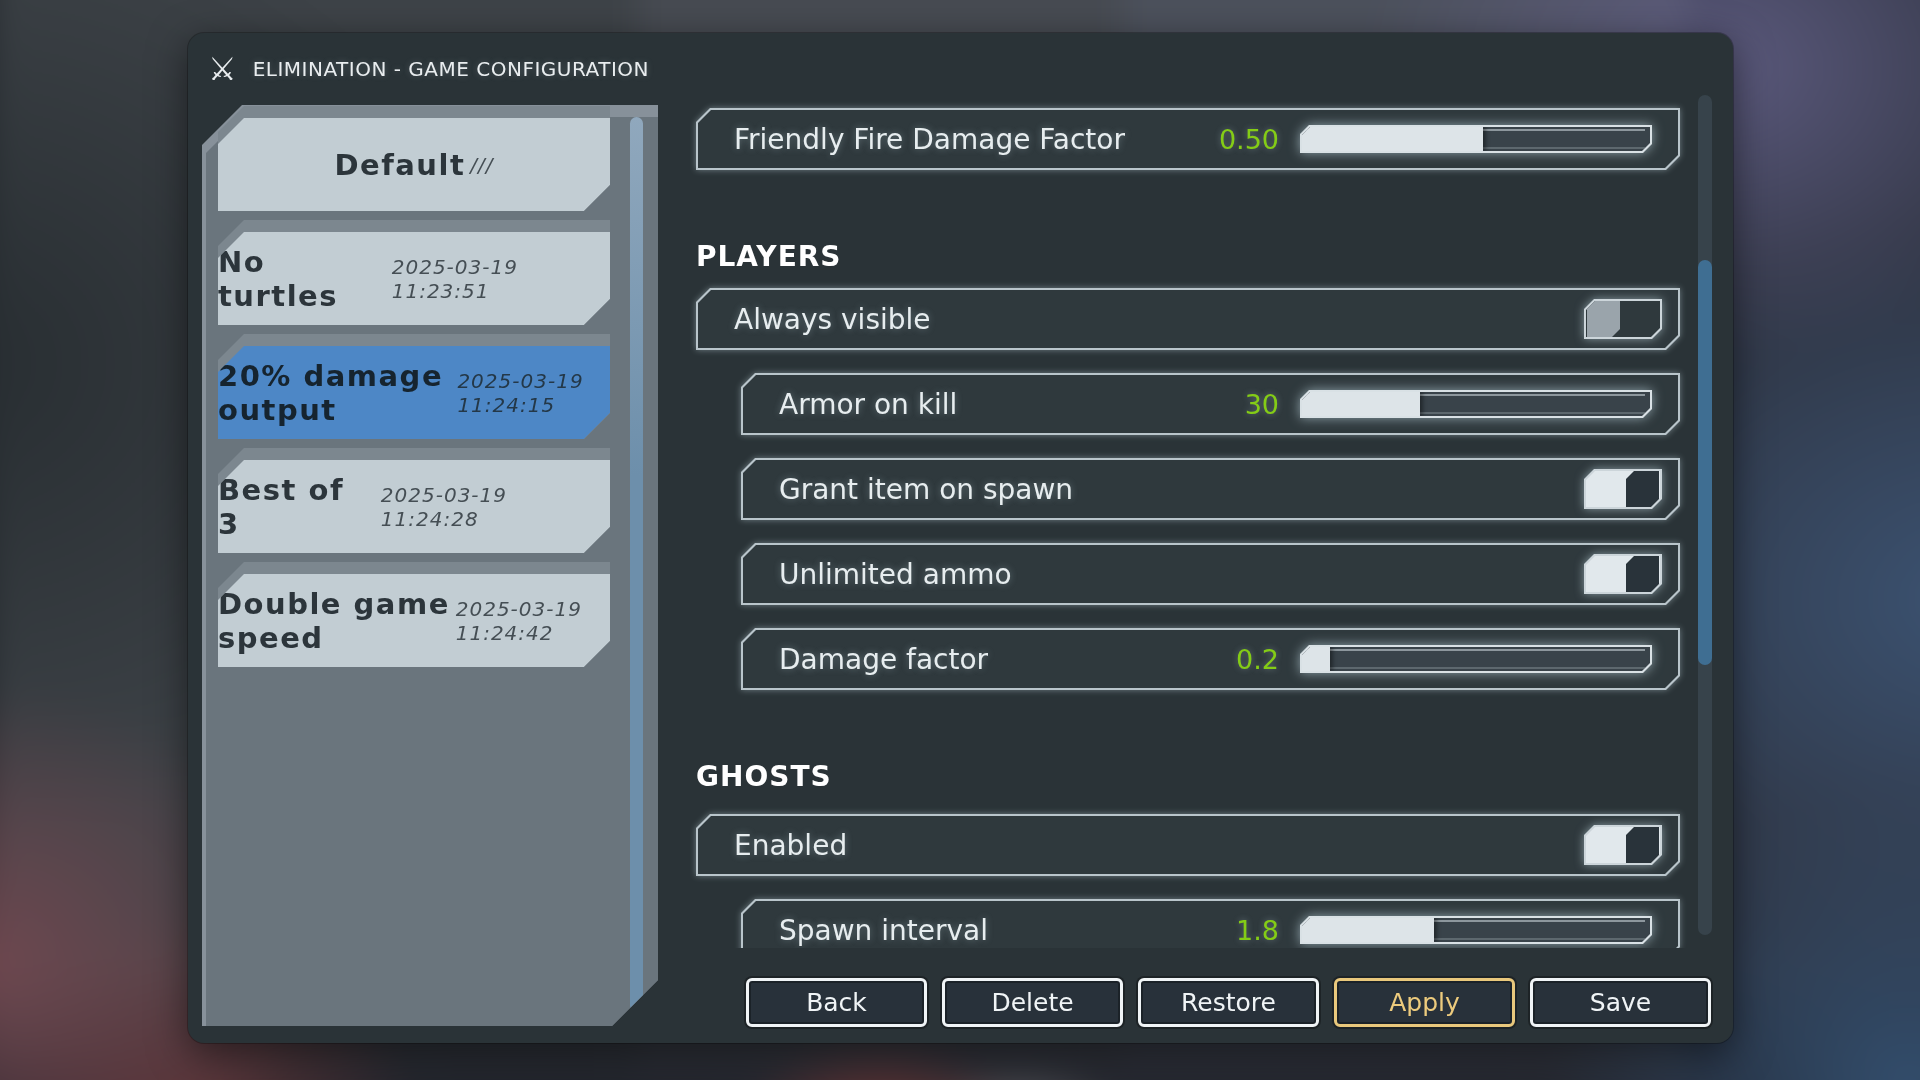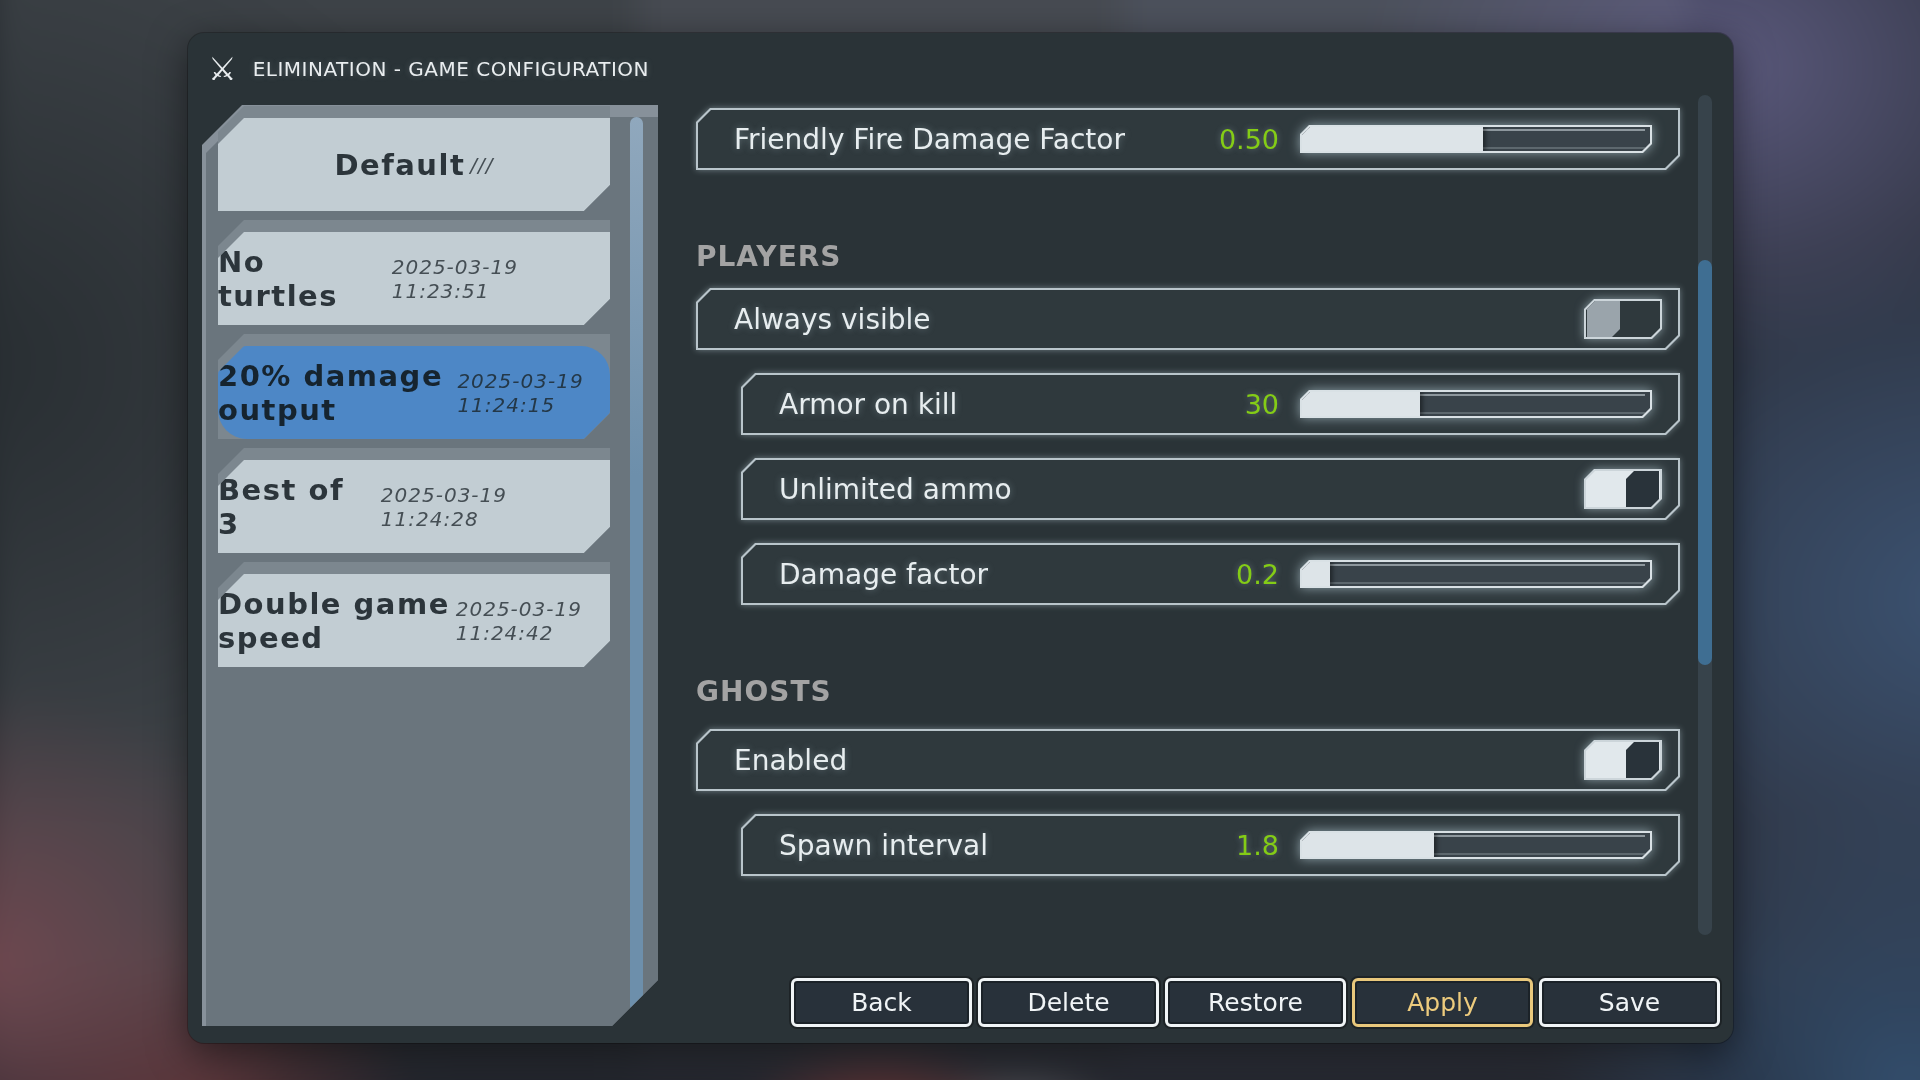--- a/index.html
+++ b/index.html
@@ -43,33 +43,33 @@
 
   
   .preset-panel { position:absolute; left:14px; top:72px; width:456px; height:921px;
                   background:#87919a; }
   .preset-panel-body { position:absolute; left:4px; top:12px; right:0; bottom:0;
                   background:#6a757d;
                   clip-path:polygon(36px 0,100% 0,100% calc(100% - 46px),calc(100% - 46px) 100%,0 100%,0 36px); }
   .preset-card { position:absolute; left:16px; width:392px; height:105px; background:#7c878f; }
   .preset-face { position:absolute; left:0; top:12px; right:0; bottom:0; background:#c2cdd3;
                  display:flex; flex-direction:row; align-items:center; justify-content:center; gap:5px; }
-  .preset-card.selected .preset-face { background:#4d87c6;border-radius:29px; }
+  .preset-card.selected .preset-face { background:#4d87c6; }
   .preset-name { font-size:29px; font-weight:600; letter-spacing:1.5px; color:#2c353b; }
   .preset-time { font-size:20px; font-style:italic; letter-spacing:1px; color:#454e54; }
   .preset-card.selected .preset-name { color:#16242f; }
   .preset-card.selected .preset-time { color:#243848; }
   .preset-scrollbar { position:absolute; left:428px; top:12px; width:13px; height:895px;
                       border-radius:7px;
                       background:linear-gradient(180deg,#90a8bd,#6d8fab 40%,#6d8fab); }
 
   
   .viewport { position:absolute; left:502px; top:57px; width:1002px; height:858px;
               overflow:hidden; padding:18px 0 0 6px; }
-  .section-title { font-size:28px; font-weight:bold; color:#a3a3a3; letter-spacing:1px;
+  .section-title { font-size:28px; font-weight:bold; color:#ffffff; letter-spacing:1px;
                    height:34px; line-height:34px; }
   .mt-sec { margin-top:70px; }
   .mt-row1 { margin-top:14px; }
   .mt-row1b { margin-top:20px; }
   .mt-row { margin-top:23px;padding-left:45px; }
 
   .row { width:984px; height:62px; filter:drop-shadow(0 0 3px rgba(195,215,225,.45));text-align:center; }
   .row-border { position:relative; width:100%; height:100%; background:#b9c5cb; }
   .row-inner { position:absolute; inset:2px; background:#2f393d;
                display:flex; align-items:center; padding-left:36px; }
@@ -100,21 +100,21 @@
   .toggle.on .toggle-body { background:#e1e8ec; }
   .toggle.on .knob { left:auto; right:3px; background:#29333a; }
 
   
   .scrollbar { position:absolute; left:1510px; top:62px; width:14px; height:840px;
                border-radius:7px; background:#37434b; }
   .scroll-thumb { position:absolute; left:0; top:165px; width:14px; height:405px;
                border-radius:7px; background:#3f6e92; }
 
   
-  .footer { position:absolute; right:13px; top:945px; display:flex; gap:6px;justify-content:space-between; }
+  .footer { position:absolute; right:22px; top:945px; display:flex; gap:15px;justify-content:space-between; }
   .btn { width:181px; height:49px; background:#28313a; border:3px solid #f0f4f6;
          border-radius:6px; color:#f0f4f6; font-size:25px; display:flex;
          align-items:center; justify-content:center;
          font-family:"DejaVu Sans","Liberation Sans",sans-serif;
          box-shadow:0 0 0 2px rgba(0,0,0,.3), inset 0 0 0 2px rgba(0,0,0,.3); cursor:pointer; }
   .btn.accent { border-color:#e9c87c; color:#edcb7d; }
 </style>
 </head>
 <body>
 
@@ -211,20 +211,33 @@
           <span class="slider">
             <span class="slider-border ch9"></span>
             <span class="slider-track ch8">
               <span class="slider-fill" style="width: 34%;"></span>
             </span>
           </span>
         </div>
       </div>
     </div>
 
+    <div class="row mt-row">
+      <div class="row-border ch14">
+        <div class="row-inner ch13">
+          <span class="row-label">Grant item on spawn</span>
+          <span class="spacer"></span>
+          <span class="toggle on">
+            <span class="toggle-border ch10"></span>
+            <span class="toggle-body ch9"></span>
+            <span class="knob ch8"></span>
+          </span>
+        </div>
+      </div>
+    </div>
 
     <div class="row mt-row">
       <div class="row-border ch14">
         <div class="row-inner ch13">
           <span class="row-label">Unlimited ammo</span>
           <span class="spacer"></span>
           <span class="toggle on">
             <span class="toggle-border ch10"></span>
             <span class="toggle-body ch9"></span>
             <span class="knob ch8"></span>

